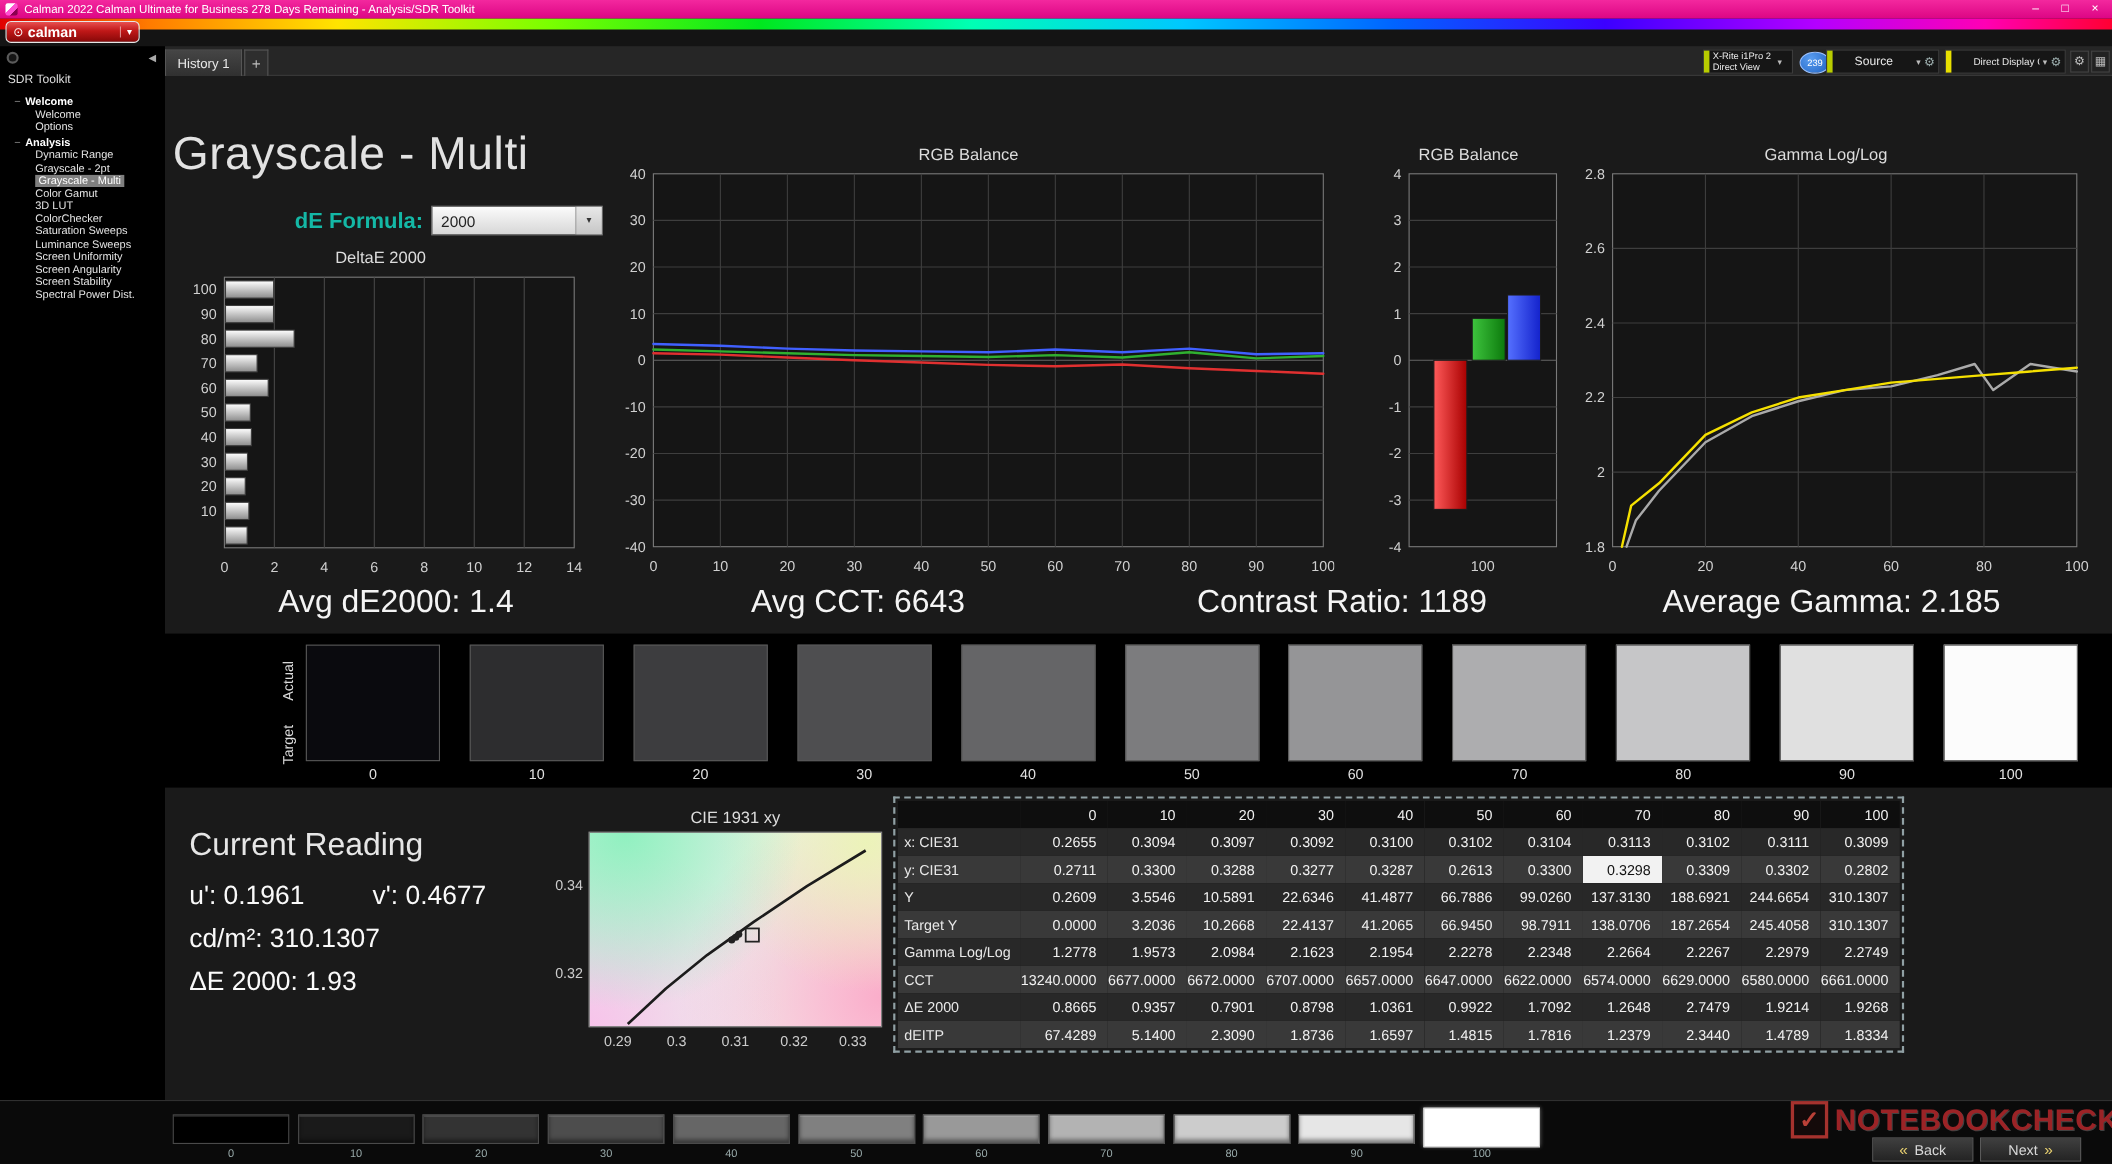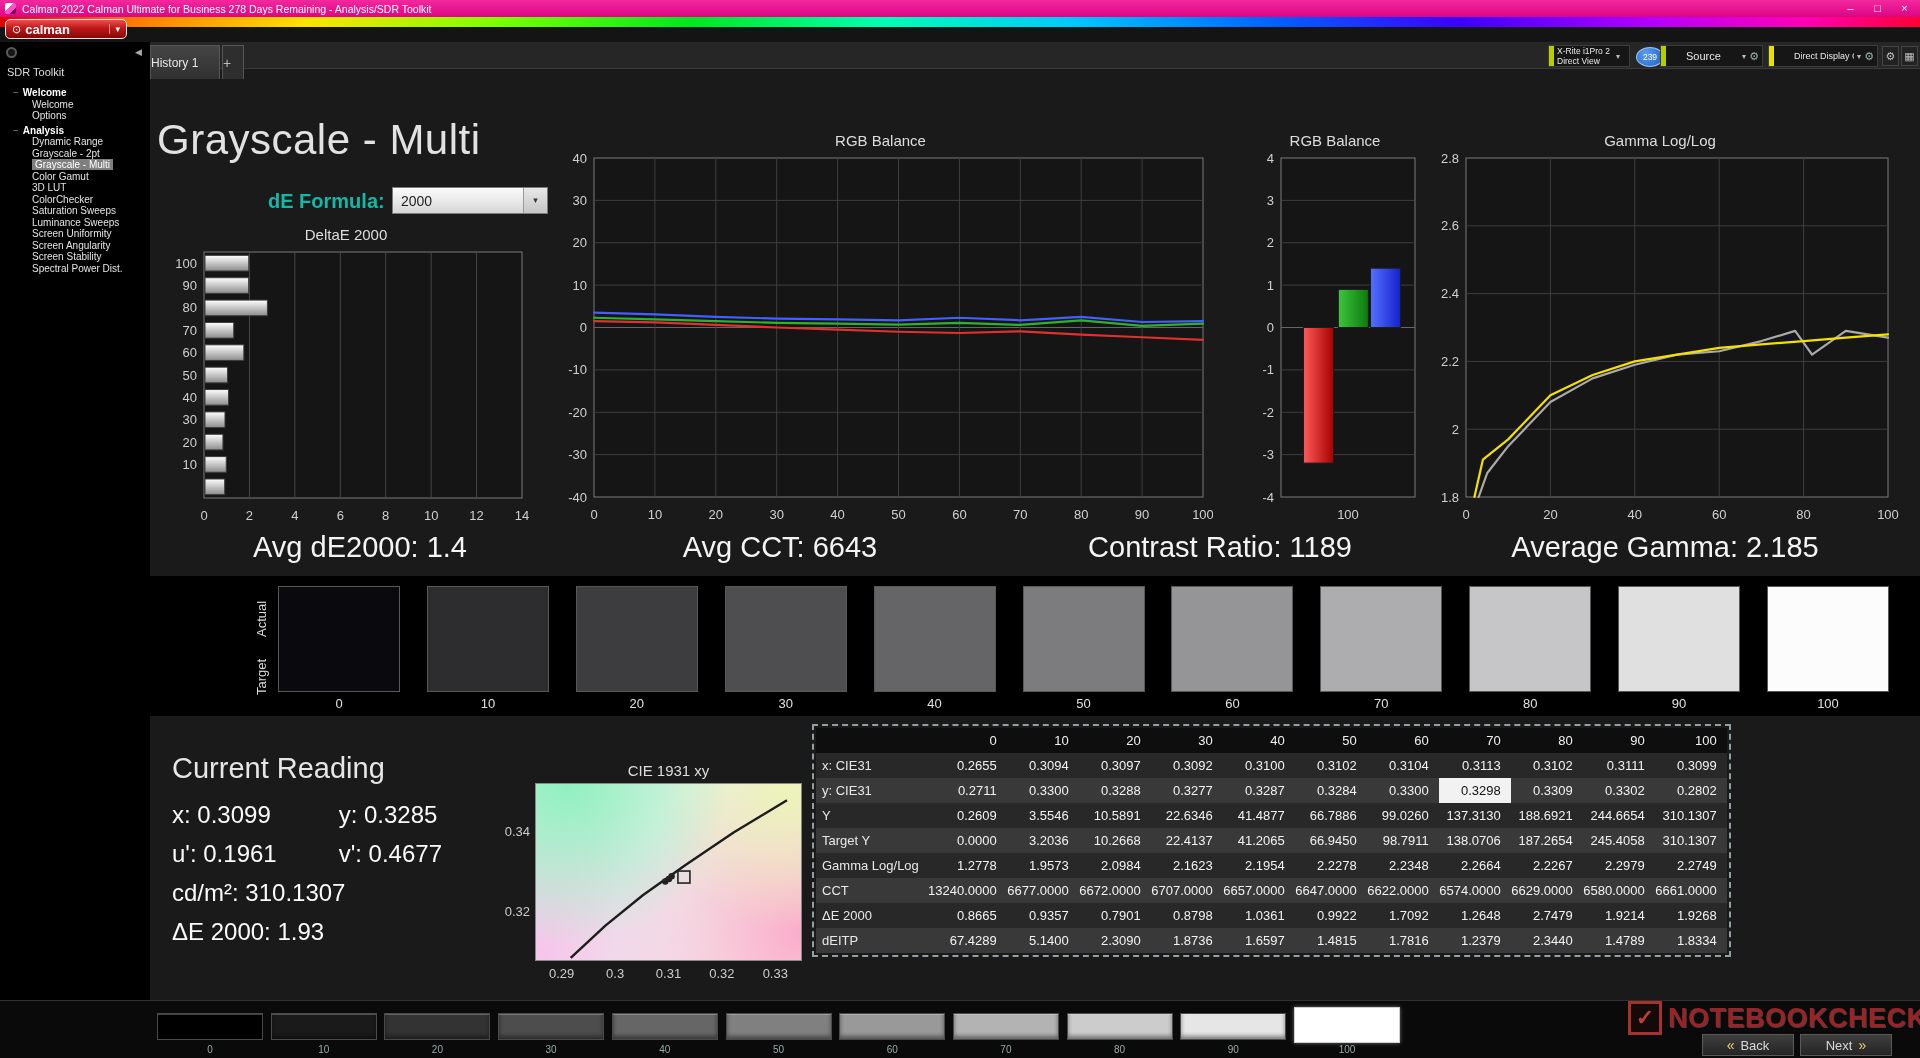--- a/index.html
+++ b/index.html
@@ -12,21 +12,21 @@
 .winbtns{position:absolute;right:2px;top:0;height:17px;display:flex;}
 .wb{width:27px;text-align:center;line-height:17px;font-size:11px;color:#fff;cursor:default;}
 .rainbow{position:absolute;left:0;top:17px;width:1920px;height:10px;background:linear-gradient(90deg,#e00000 0%,#ff7a00 7%,#ffe400 16%,#7aff00 26%,#00e81e 36%,#00ffb4 46%,#00c8ff 56%,#0064ff 66%,#3c00ff 76%,#b400ff 86%,#ff00b4 94%,#ff0032 100%);}
 .logobar{position:absolute;left:0;top:27px;width:1920px;height:15px;background:#141414;}
 .calman-btn{position:absolute;left:5px;top:19px;width:122px;height:20px;border-radius:5px;background:linear-gradient(#e85050 0%,#c01818 45%,#860808 100%);border:1px solid #e6e6e6;color:#fff;display:flex;align-items:center;padding:0 6px;font-size:13px;font-weight:bold;}
 .calman-btn .mark{font-size:11px;margin-right:4px;font-weight:normal;}
 .calman-btn .dd{margin-left:auto;font-size:9px;border-left:1px solid rgba(255,255,255,.5);padding-left:5px;font-weight:normal;}
 
 
 .tabbar{position:absolute;left:150px;top:42px;width:1770px;height:27px;background:#262626;border-bottom:1px solid #3a3a3a;}
-.tab{position:absolute;top:3px;height:34px;background:linear-gradient(#454545,#303030);border:1px solid #555;border-bottom:none;color:#e8e8e8;font-size:12px;display:flex;align-items:center;justify-content:flex-start;}
+.tab{position:absolute;top:3px;height:24px;background:linear-gradient(#454545,#303030);border:1px solid #555;border-bottom:none;color:#e8e8e8;font-size:12px;display:flex;align-items:center;justify-content:center;}
 .tab.active{left:0px;width:70px;}
 .tab.add{left:72px;width:22px;color:#bbb;font-size:14px;background:#2e2e2e;}
 .ctl{position:absolute;top:3px;height:22px;background:#161616;border:1px solid #3c3c3c;color:#e8e8e8;display:flex;align-items:center;font-size:11px;}
 .ctl .accent{width:5px;height:100%;background:#b8cc00;flex:0 0 auto;}
 .ctl .dd{font-size:8px;color:#bbb;margin:0 3px;}
 .ctl .gear{font-size:11px;color:#9aa;margin-right:3px;}
 .ctl.meter{left:1398px;width:82px;}
 .ctl.meter .two{line-height:10px;font-size:8.5px;padding:0 3px;white-space:nowrap;}
 .badge{position:absolute;left:1486px;top:5px;width:28px;height:20px;border-radius:50%;background:radial-gradient(circle at 35% 30%,#5a9df0,#1c5fc0);border:1.5px solid #9cc2ff;color:#fff;font-size:8.5px;display:flex;align-items:center;justify-content:center;}
 .ctl.source{left:1510px;width:103px;}
@@ -71,21 +71,21 @@
 .swatch{position:absolute;top:10px;width:122px;height:106px;border:1px solid #585858;}
 .swatch-label{position:absolute;top:120px;width:122px;text-align:center;font-size:13px;color:#e0e0e0;}
 
 
 .curread{position:absolute;left:172px;top:752px;width:340px;color:#fafafa;}
 .cr-title{font-size:29px;color:#e6e6e6;margin-bottom:16px;}
 .cr-line{font-size:24px;margin-bottom:11px;}
 .cr-a{display:inline-block;width:160px;}
 
 
-.cie{position:absolute;left:490px;top:762px;width:340px;height:228px;}
+.cie{position:absolute;left:490px;top:735px;width:340px;height:228px;}
 .cie .ct{position:absolute;left:45px;top:0;width:267px;}
 .cie-plot{position:absolute;left:45px;top:21px;width:267px;height:178px;border:1px solid #888;
  background:
  radial-gradient(circle at 12% 0%, rgba(140,240,190,.95), rgba(140,240,190,0) 55%),
  radial-gradient(circle at 95% 5%, rgba(235,245,180,.9), rgba(235,245,180,0) 45%),
  radial-gradient(circle at 0% 100%, rgba(250,190,235,.9), rgba(250,190,235,0) 55%),
  radial-gradient(circle at 100% 85%, rgba(250,170,200,.95), rgba(250,170,200,0) 60%),
  linear-gradient(120deg,#d8f3e2,#fdeef2);}
 .cie-plot svg{position:absolute;left:0;top:0;}
 .cie-xt{position:absolute;top:204px;width:36px;text-align:center;font-size:13px;color:#ccc;}
@@ -390,24 +390,20 @@
       <div class="swatch-label" style="left: 1319.2px;">80</div>
       <div class="swatch" style="left: 1468.1px; background: rgb(224, 224, 224);"></div>
       <div class="swatch-label" style="left: 1468.1px;">90</div>
       <div class="swatch" style="left: 1617px; background: rgb(252, 252, 252);"></div>
       <div class="swatch-label" style="left: 1617px;">100</div>
     </div>
 
   <div class="curread">
     <div class="cr-title">Current Reading</div>
     <div class="cr-line">
-      <span class="cr-a">x: 0.3099</span>
-      <span>y: 0.3285</span>
-    </div>
-    <div class="cr-line">
       <span class="cr-a">u': 0.1961</span>
       <span>v': 0.4677</span>
     </div>
     <div class="cr-line">cd/m²: 310.1307</div>
     <div class="cr-line">ΔE 2000: 1.93</div>
   </div>
 
   <div class="cie">
     <div class="ct" style="color:#ddd;font-size:15px;text-align:center;">CIE 1931 xy</div>
     <div class="cie-plot">
@@ -474,21 +470,21 @@
           <td class="">0.3111</td>
           <td class="">0.3099</td>
         </tr>
         <tr class="r1">
           <td class="rlabel">y: CIE31</td>
           <td class="">0.2711</td>
           <td class="">0.3300</td>
           <td class="">0.3288</td>
           <td class="">0.3277</td>
           <td class="">0.3287</td>
-          <td class="">0.3284</td>
+          <td class="">0.2613</td>
           <td class="">0.3300</td>
           <td class="hl">0.3298</td>
           <td class="">0.3309</td>
           <td class="">0.3302</td>
           <td class="">0.2802</td>
         </tr>
         <tr class="r0">
           <td class="rlabel">Y</td>
           <td class="">0.2609</td>
           <td class="">3.5546</td>

